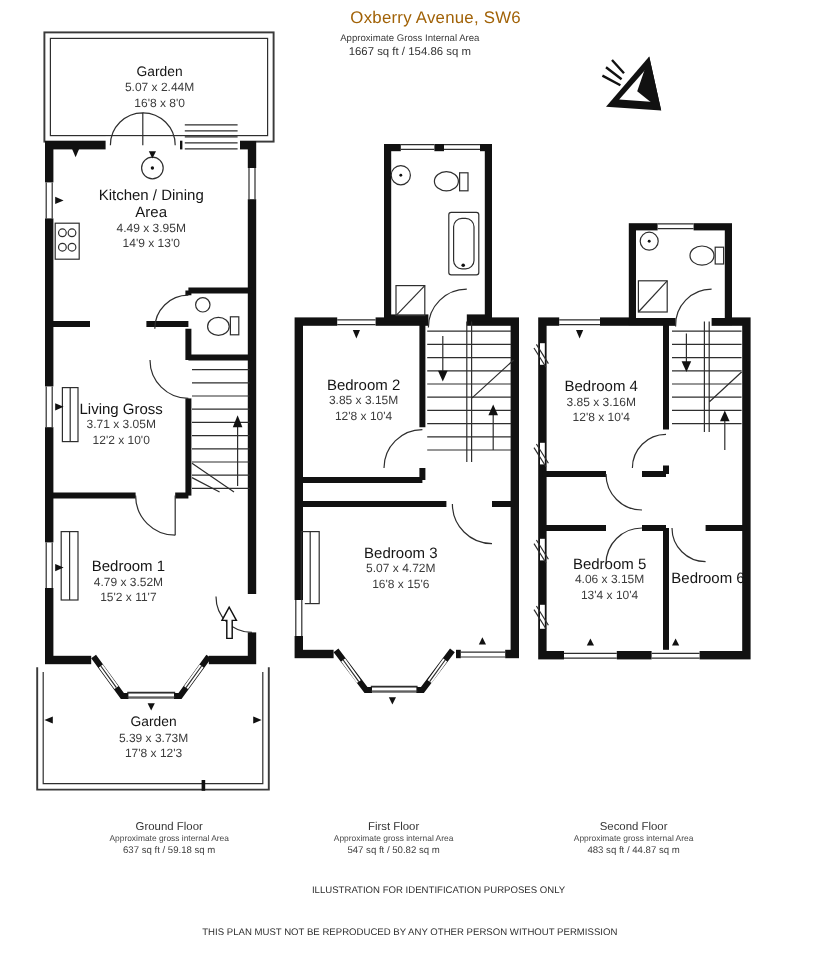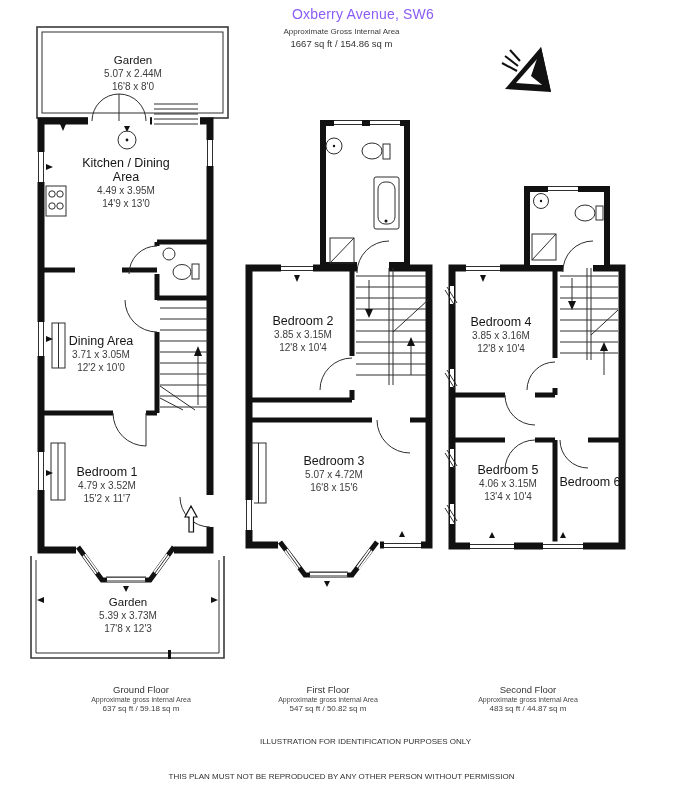--- a/index.html
+++ b/index.html
@@ -10,21 +10,21 @@
   .wall7{stroke:#111;stroke-width:7;fill:#fff;}
   .wall6{stroke:#111;stroke-width:6;fill:#fff;}
   .wall5{stroke:#111;stroke-width:5;fill:none;}
   .thin{stroke:#3a3a3a;stroke-width:1.6;fill:none;}
   .hair{stroke:#2e2e2e;stroke-width:1;fill:none;}
   .white4{stroke:#fff;stroke-width:4;fill:none;}
   .blk{fill:#111;stroke:none;}
   
   .abs{position:absolute;}
   #header{left:0;top:6px;width:683px;text-align:center;}
-  .hd-title{font-size:14px;color:#8b5cf6;letter-spacing:.2px;padding-left:43px;}
+  .hd-title{font-size:14px;color:#a16207;letter-spacing:.2px;padding-left:43px;}
   .hd-sub{font-size:8px;color:#3b3b3b;margin-top:5px;}
   .hd-area{font-size:9.5px;color:#333;margin-top:2px;}
   .room-label{position:absolute;transform:translateX(-50%);text-align:center;white-space:nowrap;}
   .room-label.wrap{white-space:normal;width:94px;}
   .rn{font-size:12.5px;line-height:14px;color:#151515;}
   .rd{font-size:10px;line-height:13px;color:#3c3c3c;}
   .floor-label{position:absolute;transform:translateX(-50%);text-align:center;white-space:nowrap;}
   .fl-name{font-size:9.5px;line-height:11px;color:#333;}
   .fl-sub{font-size:7px;line-height:9px;color:#484848;}
   .fl-area{font-size:8px;line-height:10px;color:#3e3e3e;}
@@ -316,21 +316,21 @@
     <div class="rd">16'8 x 8'0</div>
   </div>
 
   <div class="room-label wrap" style="left:126px;top:156px">
     <div class="rn">Kitchen / Dining Area</div>
     <div class="rd">4.49 x 3.95M</div>
     <div class="rd">14'9 x 13'0</div>
   </div>
 
   <div class="room-label" style="left:101px;top:334px">
-    <div class="rn">Dining Area</div>
+    <div class="rn">Living Gross</div>
     <div class="rd">3.71 x 3.05M</div>
     <div class="rd">12'2 x 10'0</div>
   </div>
 
   <div class="room-label" style="left:107px;top:465px">
     <div class="rn">Bedroom 1</div>
     <div class="rd">4.79 x 3.52M</div>
     <div class="rd">15'2 x 11'7</div>
   </div>
 

